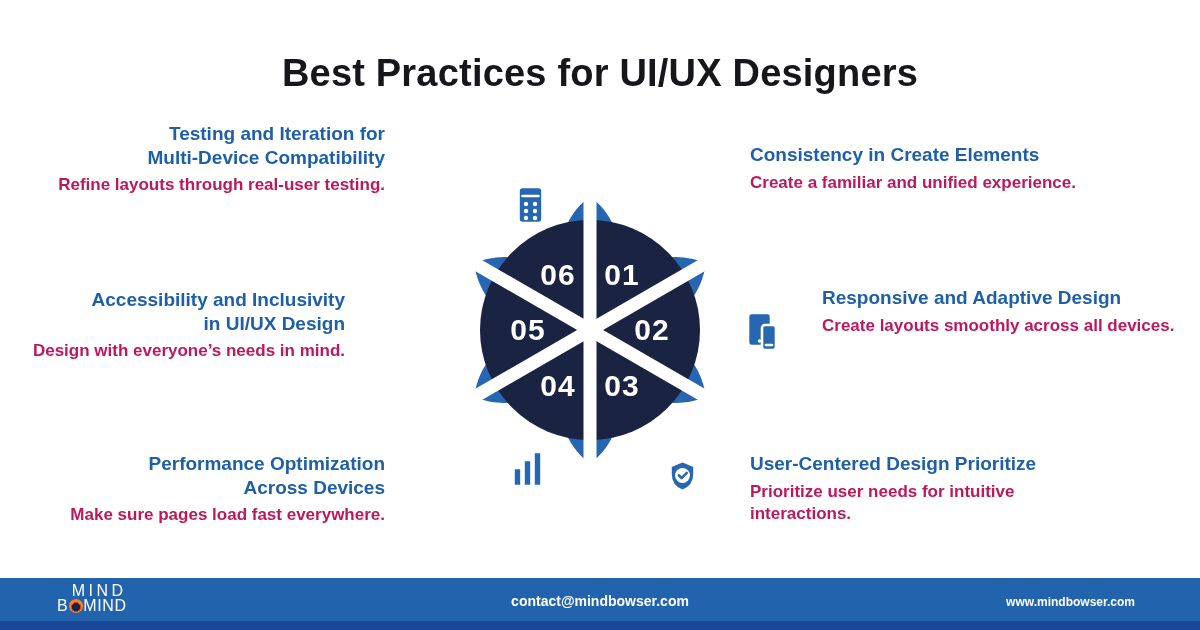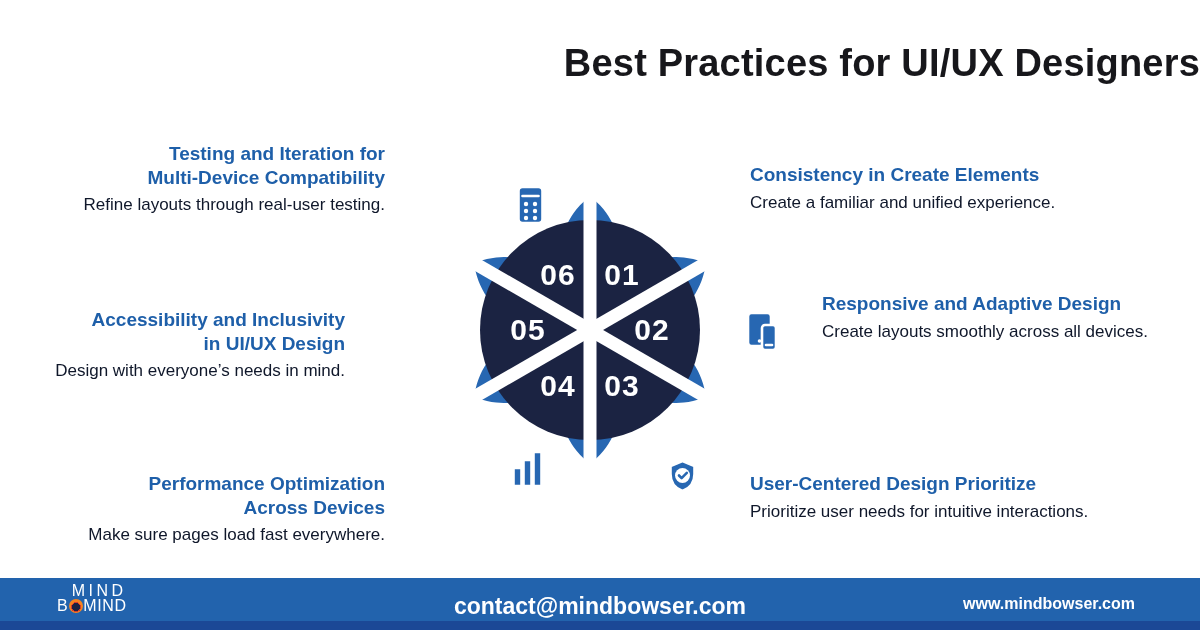--- a/index.html
+++ b/index.html
@@ -1,32 +1,32 @@
 <!DOCTYPE html>
 <html><head>
 <meta charset="utf-8">
 <style>
   html,body{margin:0;padding:0;background:#fff;}
   .canvas{position:relative;width:1200px;height:630px;background:#ffffff;overflow:hidden;
           font-family:"Liberation Sans", sans-serif;}
 
-  .main-title{position:absolute;top:42px;left:0;right:0;margin:0;text-align:right;
+  .main-title{position:absolute;top:42px;left:0;right:0;margin:10px;text-align:center;
               font-size:38px;font-weight:800;letter-spacing:.2px;color:#17171b;}
 
-  .tblock{position:absolute;width:370px;margin-top:20px;}
+  .tblock{position:absolute;width:370px;}
   .tb-left{text-align:right;}
   .tb-right{text-align:left;}
   .tb-title{font-size:19px;font-weight:700;color:#1e5fa9;line-height:1.24;white-space:pre-line;}
-  .tb-desc{font-size:17px;color:#0f172a;line-height:1.3;margin-top:5px;font-weight:400;}
+  .tb-desc{font-size:17px;color:#be185d;line-height:1.3;margin-top:5px;font-weight:700;}
 
   #blk-06{top:122px;right:815px;}
   #blk-05{top:288px;right:855px;}
   #blk-04{top:452px;right:815px;}
   #blk-01{top:143px;left:750px;}
-  #blk-02{top:272px;left:822px;}
+  #blk-02{top:286px;left:822px;}
   #blk-03{top:452px;left:750px;}
 
   .flower{position:absolute;left:355px;top:95px;}
   .petal{fill:#2767b2;}
   .hub{fill:#1b2342;}
   .sep{stroke:#ffffff;stroke-width:13;}
   .wedge-num{fill:#ffffff;font-size:30px;font-weight:600;letter-spacing:1px;
              font-family:"Liberation Sans",sans-serif;text-anchor:middle;}
   .ic{stroke:#ffffff;stroke-width:2.6;fill:none;stroke-linecap:round;stroke-linejoin:round;}
   .ic-fill{fill:#2767b2;stroke:#ffffff;stroke-width:2.6;stroke-linejoin:round;}
@@ -34,22 +34,22 @@
   .tooth{stroke:#ffffff;stroke-width:5;stroke-linecap:butt;}
 
   .footer{position:absolute;left:0;right:0;top:578px;height:43px;background:#2263ad;}
   .footer-strip{position:absolute;left:0;right:0;top:621px;height:9px;background:#1b4896;}
   .logo{position:absolute;left:57px;top:583px;color:#fff;font-weight:400;line-height:.95;text-align:right;}
   .logo-l1{font-size:16px;letter-spacing:3.5px;}
   .logo-l2{font-size:16px;letter-spacing:.6px;display:flex;align-items:center;}
   .logo-o{display:inline-block;width:14px;height:14px;border-radius:50%;margin:0 .5px;
           background:radial-gradient(circle at 50% 58%, #1b2342 0 4px, #d83a2b 4px 5px, #f5831f 5px);}
   .footer-email{position:absolute;left:0;right:0;top:593px;text-align:center;color:#fff;
-                font-size:23px;font-weight:600;}
-  .footer-site{position:absolute;right:65px;top:595px;color:#fff;font-size:16px;font-weight:600;}
+                font-size:14px;font-weight:600;}
+  .footer-site{position:absolute;right:65px;top:595px;color:#fff;font-size:12px;font-weight:600;}
 </style>
 </head>
 <body>
 
 <div class="canvas">
 
   <h1 class="main-title">Best Practices for UI/UX Designers</h1>
 
   <div class="tblock tb-left" id="blk-06">
     <div class="tb-title">Testing and Iteration for

